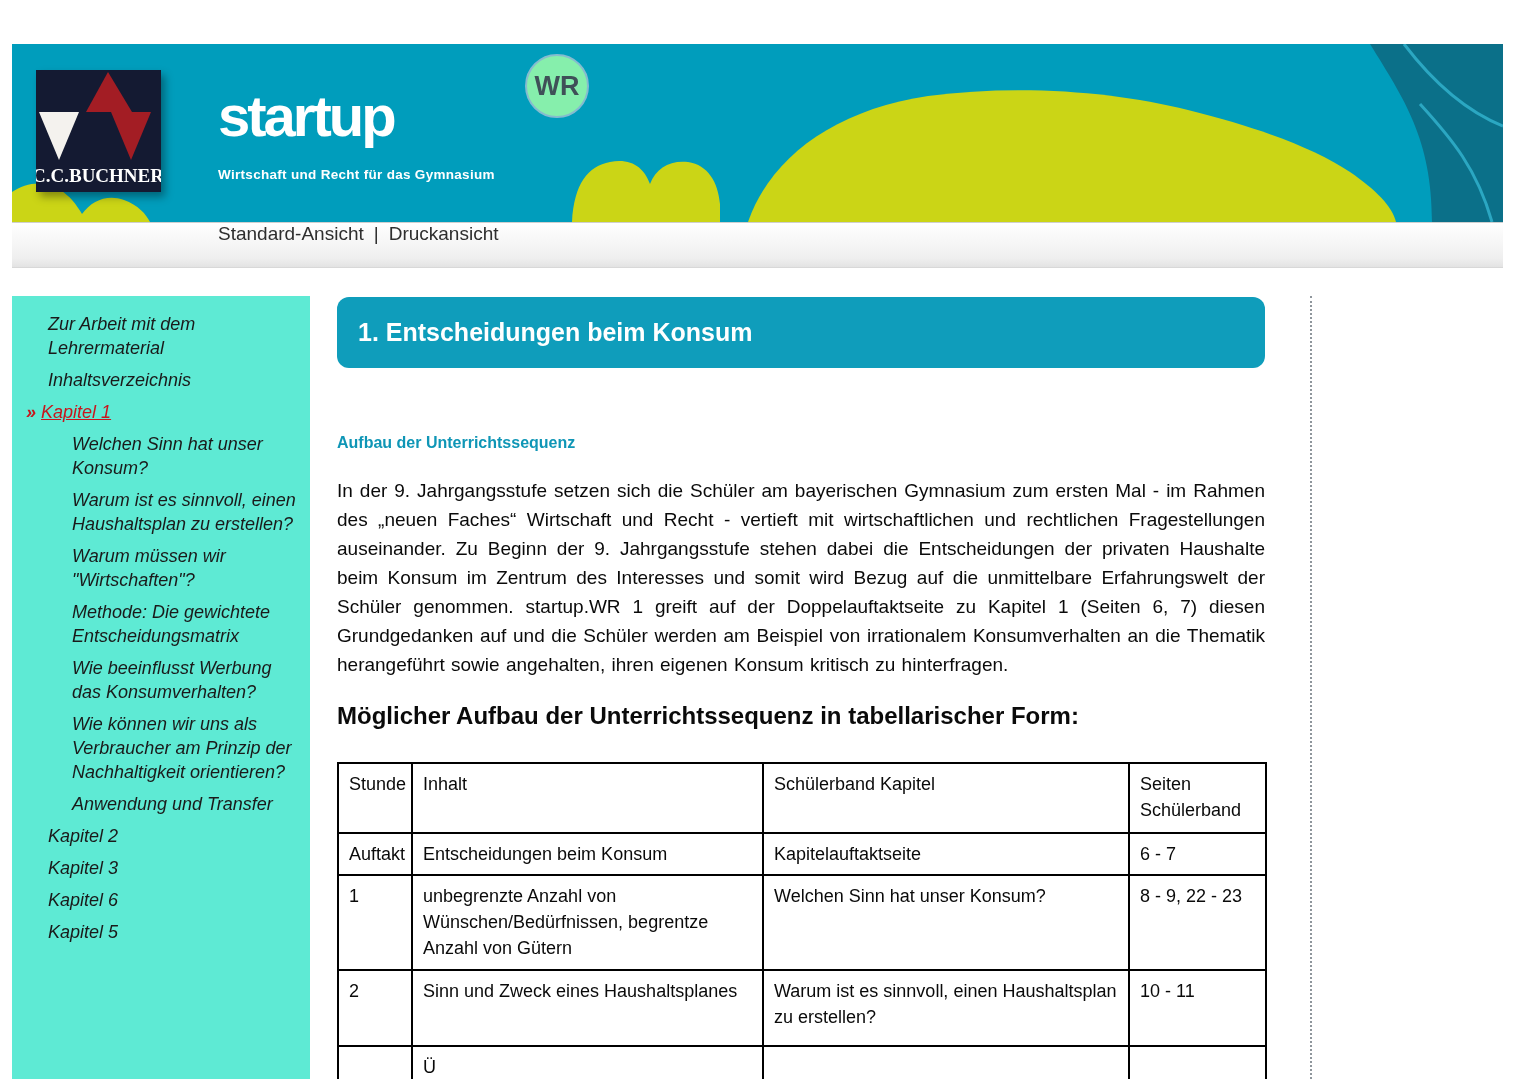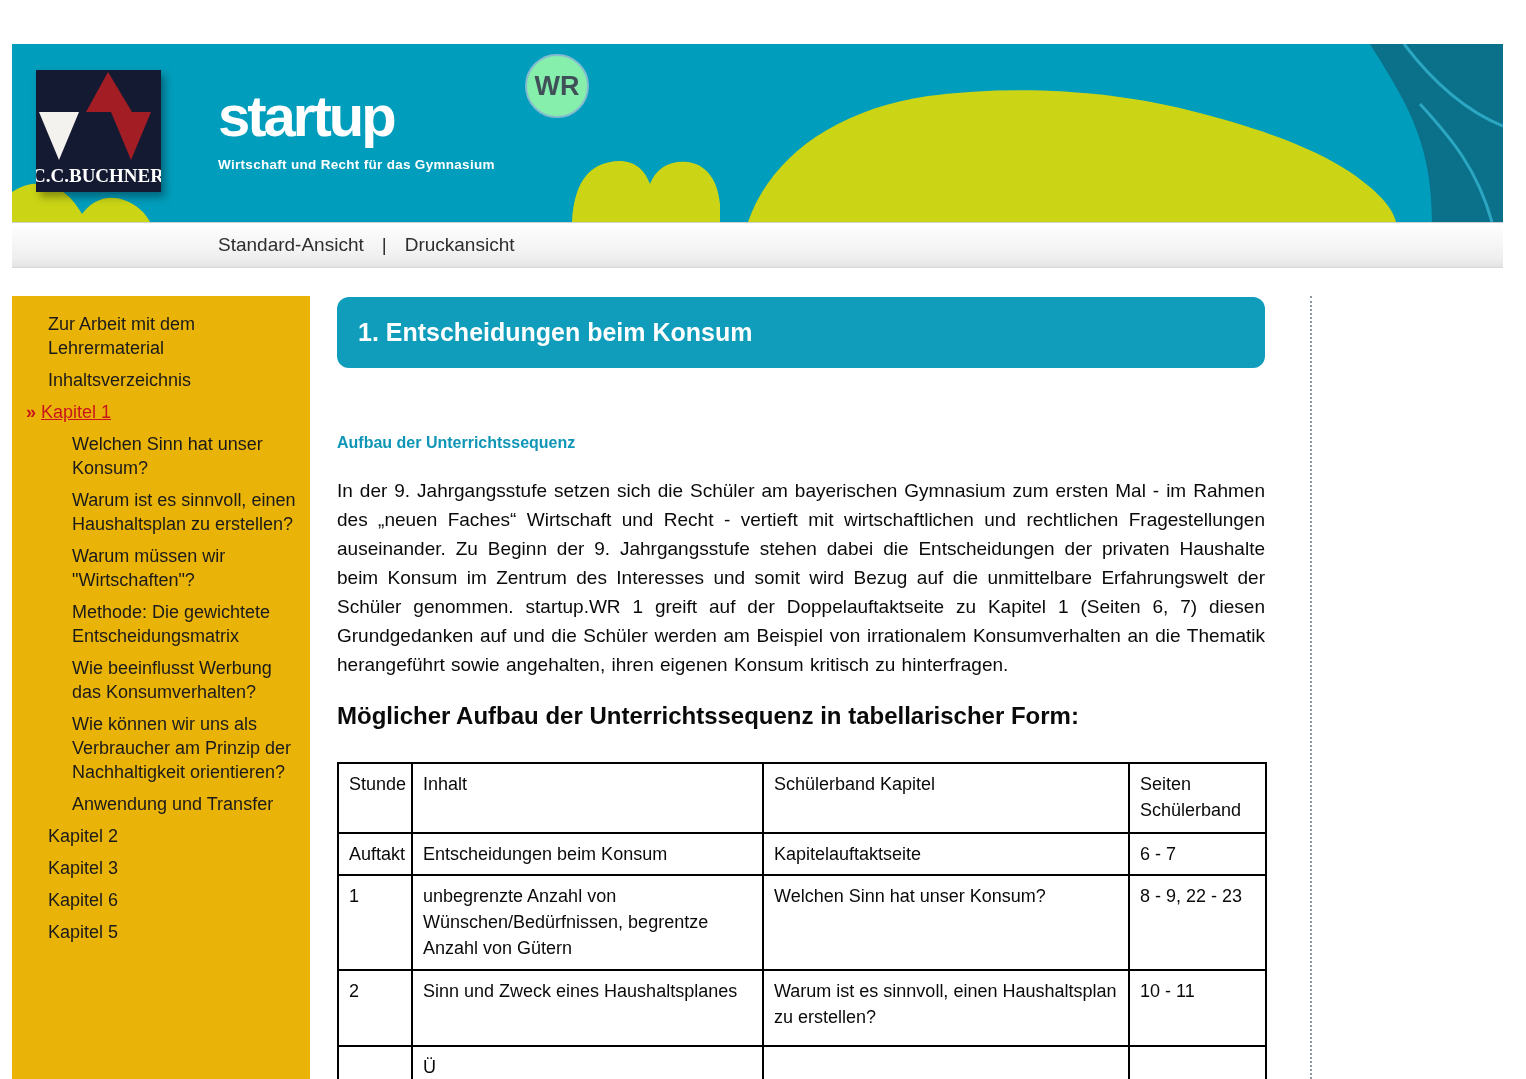--- a/index.html
+++ b/index.html
@@ -6,36 +6,36 @@
     font-family:"Liberation Sans",sans-serif;}
   .page{position:relative;width:1526px;height:1079px;background:#fff;}
 
   
   .site-header{position:absolute;left:12px;top:44px;width:1491px;height:178px;overflow:hidden;}
   .header-bg{position:absolute;left:0;top:0;width:100%;height:100%;display:block;}
   .logo{position:absolute;left:24px;top:26px;width:125px;height:122px;cursor:pointer;
     box-shadow:4px 5px 8px rgba(0,0,0,0.35);}
   .brand-wrap{position:absolute;left:206px;top:44px;}
   .brand{font-size:58px;font-weight:bold;color:#fff;line-height:0.95;letter-spacing:-3px;}
-  .tagline{margin-top:14px;font-size:13.5px;font-weight:bold;color:#fff;letter-spacing:0.3px;}
+  .tagline{margin-top:24px;font-size:13.5px;font-weight:bold;color:#fff;letter-spacing:0.3px;}
   .badge{position:absolute;left:513px;top:10px;width:64px;height:64px;border-radius:50%;
     background:#86efac;border:2px solid #85bccf;box-sizing:border-box;display:flex;
     align-items:center;justify-content:center;font-size:27px;font-weight:bold;color:#3f5058;}
 
   
   .viewbar{position:absolute;left:12px;top:222px;width:1491px;height:46px;
     background:linear-gradient(#ffffff,#efefef 80%,#e3e3e3);
     border-top:1px solid #cfcfcf;border-bottom:1px solid #d8d8d8;box-sizing:border-box;
-    display:flex;align-items:center;padding-left:206px;font-size:19px;color:#2e2e2e;gap:8px;}
+    display:flex;padding-left:206px;font-size:19px;color:#2e2e2e;}
   .viewlink{cursor:pointer;}
   .viewsep{margin:0 10px;color:#2e2e2e;}
 
   
-  .sidebar{position:absolute;left:12px;top:296px;width:298px;height:783px;background:#eab308;
-    box-sizing:border-box;padding-top:12px;font-size:18px;line-height:24px;color:#1a1a1a;}
+  .sidebar{position:absolute;left:12px;top:296px;width:298px;height:783px;background:#5eead4;
+    box-sizing:border-box;padding-top:12px;font-size:18px;line-height:24px;color:#1a1a1a;font-style:italic;}
   .side-item{padding:4px 10px 4px 36px;cursor:pointer;}
   .side-item.sub{padding-left:60px;}
   .side-item.active{color:#c8161d;padding-left:14px;}
   .side-item.active .marker{font-weight:bold;letter-spacing:-2px;margin-right:7px;}
   .side-item.active .side-link{text-decoration:underline;}
 
   
   .divider{position:absolute;left:1310px;top:296px;height:783px;width:0;
     border-left:2px dotted #8f969c;}
 

